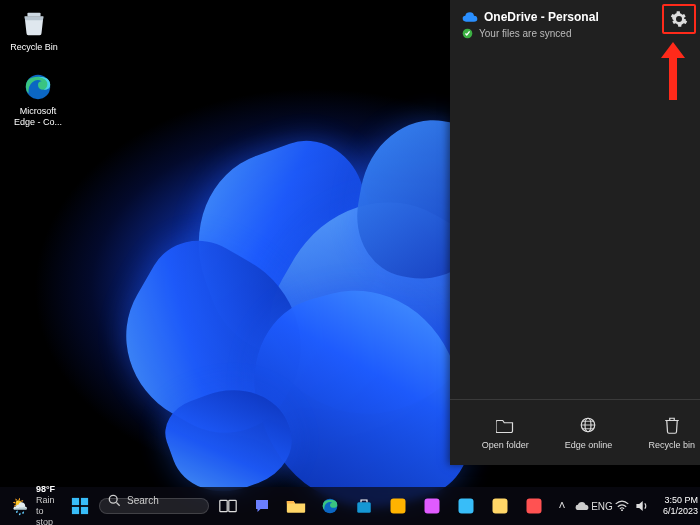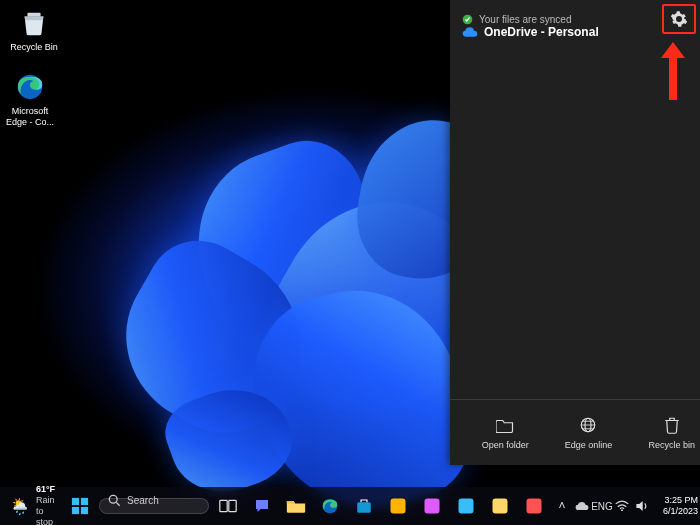--- a/index.html
+++ b/index.html
@@ -111,49 +111,49 @@
     <div class="ic">
       <svg width="30" height="30" viewBox="0 0 32 32">
         <path d="M6 10 L26 10 L24 28 Q24 30 22 30 L10 30 Q8 30 8 28 Z" fill="#dfe7ee"></path>
         <path d="M6 10 L26 10 L25.5 14 L6.5 14 Z" fill="#b8c5d0"></path>
         <rect x="9" y="6" width="14" height="4" rx="1" fill="#cdd8e2"></rect>
       </svg>
     </div>
     <div class="label">Recycle Bin</div>
   </div>
 
-  <div class="desk-icon" style="left:0; top:70px;">
+  <div class="desk-icon" style="left:8px; top:70px;">
     <div class="ic">
       <svg width="30" height="30" viewBox="0 0 32 32">
         <circle cx="16" cy="17" r="13" fill="#0b66c3"></circle>
         <path d="M3 17 Q3 6 16 6 Q29 6 29 15 Q29 20 22 20 Q16 20 16 15 Q16 11 20 11 Q15 8 10 12 Q5 16 6 24 Q3 21 3 17" fill="#39c481"></path>
         <path d="M16 6 Q29 6 29 15 Q29 20 22 20 Q26 18 26 14 Q26 8 16 6" fill="#47d1ee"></path>
       </svg>
     </div>
     <div class="label">Microsoft Edge - Co...</div>
   </div>
 
   <div id="onedrive">
     <div id="od-head">
+      <div id="od-title-row">
+        <span>
+          <svg width="16" height="12" viewBox="0 0 24 16">
+            <path d="M6 15 Q1 15 1 10 Q1 6 5 6 Q6 1 12 1 Q17 1 18 6 Q23 6 23 11 Q23 15 18 15 Z" fill="#2a8fff"></path>
+          </svg>
+        </span>
+        <span>OneDrive - Personal</span>
+      </div>
       <div id="od-status-row">
         <span>
           <svg width="11" height="11" viewBox="0 0 16 16">
             <circle cx="8" cy="8" r="7" fill="#3cb043"></circle>
             <path d="M5 8 L7 10 L11 5" stroke="#fff" stroke-width="2" fill="none"></path>
           </svg>
         </span>
         <span>Your files are synced</span>
-      </div>
-      <div id="od-title-row">
-        <span>
-          <svg width="16" height="12" viewBox="0 0 24 16">
-            <path d="M6 15 Q1 15 1 10 Q1 6 5 6 Q6 1 12 1 Q17 1 18 6 Q23 6 23 11 Q23 15 18 15 Z" fill="#2a8fff"></path>
-          </svg>
-        </span>
-        <span>OneDrive - Personal</span>
       </div>
       <div id="od-gear" title="Settings">
         <svg width="18" height="18" viewBox="0 0 24 24">
           <path fill="#ddd" d="M12 8a4 4 0 100 8 4 4 0 000-8zm9 4c0 .6-.1 1.2-.2 1.8l2.1 1.6-2 3.4-2.5-1a8 8 0 01-3 1.8l-.4 2.6h-4l-.4-2.6a8 8 0 01-3-1.8l-2.5 1-2-3.4 2.1-1.6A8.4 8.4 0 013 12c0-.6.1-1.2.2-1.8L1.1 8.6l2-3.4 2.5 1a8 8 0 013-1.8L9 1.8h4l.4 2.6a8 8 0 013 1.8l2.5-1 2 3.4-2.1 1.6c.1.6.2 1.2.2 1.8z"></path>
         </svg>
       </div>
       <div id="gear-highlight"></div>
     </div>
 
     <div id="od-body"></div>
@@ -190,21 +190,21 @@
 
   <svg id="arrow" width="30" height="60" viewBox="0 0 30 60">
     <path d="M15 60 L15 14" stroke="#ff2a1a" stroke-width="8"></path>
     <path d="M3 18 L15 2 L27 18 Z" fill="#ff2a1a"></path>
   </svg>
 
   <div id="taskbar">
     <div id="weather">
       <span class="wicon">🌦️</span>
       <div>
-        <div style="font-weight:600">61°F</div>
+        <div style="font-weight:600">98°F</div>
         <div style="color:#ccc">Rain to stop</div>
       </div>
     </div>
 
     <div id="tb-center">
       <div class="tb-icon">
         <svg width="18" height="18" viewBox="0 0 20 20">
           <rect x="1" y="1" width="8" height="8" fill="#38bdf8"></rect>
             <rect x="11" y="1" width="8" height="8" fill="#38bdf8"></rect>
           <rect x="1" y="11" width="8" height="8" fill="#38bdf8"></rect>
@@ -291,18 +291,18 @@
           </svg>
       </div>
       <div class="tray-ic">
         <svg width="14" height="14" viewBox="0 0 20 20">
             <path d="M2 7h4l5-4v14l-5-4H2z" fill="#ddd"></path>
             <path d="M14 6q3 4 0 8" fill="none" stroke="#ddd" stroke-width="1.5"></path>
           </svg>
       </div>
     </div>
     <div id="clock">
-      <div>3:25 PM</div>
+      <div>3:50 PM</div>
       <div>6/1/2023</div>
     </div>
 
   </div>
 </div>
 
 </body></html>

